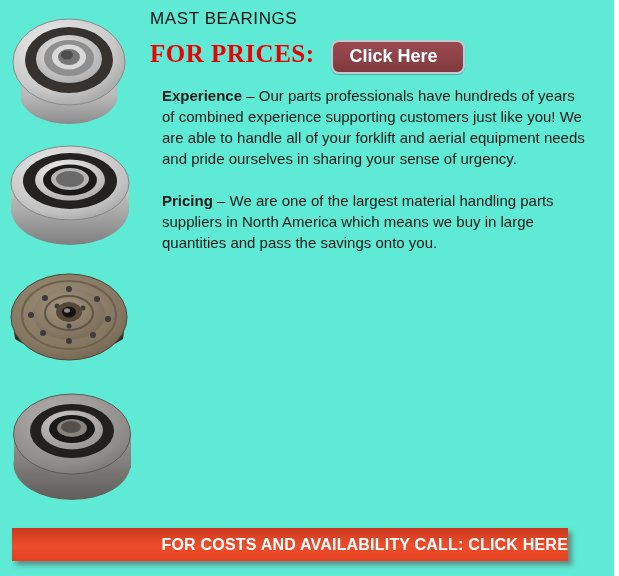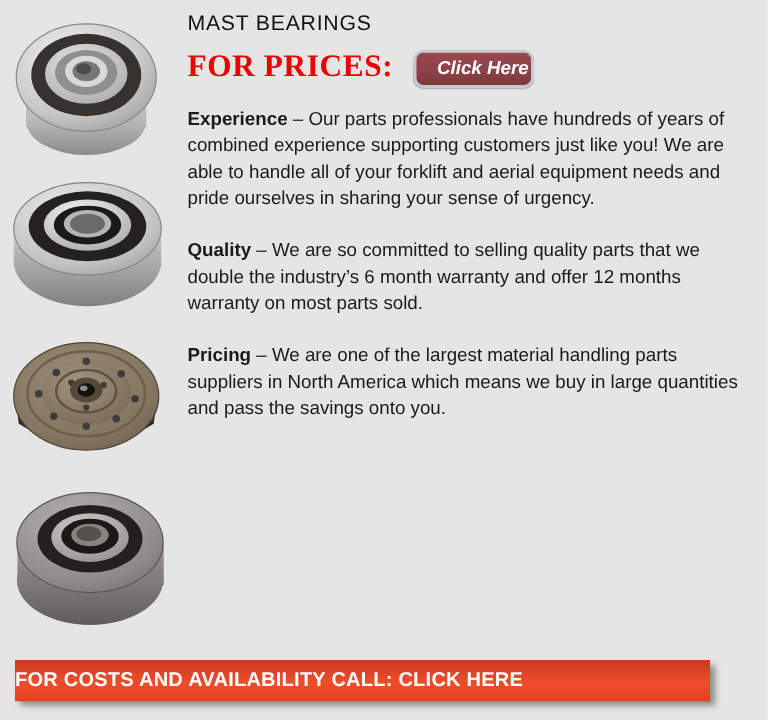--- a/index.html
+++ b/index.html
@@ -1,17 +1,17 @@
 <!DOCTYPE html>
 <html><head>
 <meta charset="utf-8">
 <style>
   html,body{margin:0;padding:0;background:#fff;}
   #page{
-    position:relative;width:614px;height:576px;background:#e5e5e5;
+    position:relative;width:614px;height:576px;background:#5eead4;
     font-family:"Liberation Sans",sans-serif;color:#1a1a1a;overflow:hidden;
   }
   
   .photo{position:absolute;}
   .photo svg{display:block;width:100%;height:100%;}
   #photo1{left:8px;top:5px;width:122px;height:128px;}
   #photo2{left:5px;top:139px;width:130px;height:113px;}
   #photo3{left:5px;top:263px;width:128px;height:117px;}
   #photo4{left:7px;top:386px;width:131px;height:118px;}
   
@@ -25,33 +25,33 @@
   #prices-row{display:flex;align-items:flex-start;margin:2px 0 13px 0;height:32px;}
   #for-prices-label{
     font-family:"Liberation Serif",serif;font-weight:bold;font-size:25px;
     color:#ee0000;letter-spacing:.5px;white-space:nowrap;
   }
   #click-here-button{
     margin-left:16px;
     background:linear-gradient(180deg,#99494e 0%,#8d4247 55%,#7c393d 100%);
     border:2px solid #c3c9d2;border-radius:8px;
     color:#ffffff;font-family:"Liberation Sans",sans-serif;
-    font-size:15px;font-weight:bold;padding:4px 2px 5px 17px;
-    cursor:pointer;box-shadow:0 1px 1px rgba(0,0,0,.25);font-style:italic;
-  }
-  
-  .section{margin:0 0 21px 0;}
+    font-size:18px;font-weight:bold;padding:4px 25px 5px 17px;
+    cursor:pointer;box-shadow:0 1px 1px rgba(0,0,0,.25);
+  }
+  
+  .section{margin:0 0 21px 12px;}
   .section:last-child{margin-bottom:0;}
   .section b{font-weight:bold;}
   
   #footer-banner{
     position:absolute;left:12px;top:528px;width:556px;height:33px;
     background:linear-gradient(180deg,#c9391d 0%,#ee4d2b 55%,#e4401f 100%);
     box-shadow:4px 4px 5px rgba(90,90,90,.65);
-    display:flex;align-items:center;justify-content:flex-start;
+    display:flex;align-items:center;justify-content:flex-end;
     color:#ffffff;font-size:16px;font-weight:bold;letter-spacing:.2px;
     cursor:pointer;
   }
 </style>
 </head>
 <body>
 
 <div id="page">
 
   <div class="photo" id="photo1">
@@ -183,21 +183,20 @@
 
 
     <div id="prices-row">
       <span id="for-prices-label">FOR PRICES:</span>
       <button id="click-here-button">Click Here</button>
     </div>
 
     <p class="body-text section"><b>Experience</b><span> – Our parts professionals have hundreds of years of combined experience supporting customers just like you!  We are able to handle all of your forklift and aerial equipment needs and pride ourselves in sharing your sense of urgency.</span></p>
 
 
-    <p class="body-text section"><b>Quality</b><span> – We are so committed to selling quality parts that we double the industry’s 6 month warranty and offer 12 months warranty on most parts sold.</span></p>
 
 
     <p class="body-text section"><b>Pricing</b><span> – We are one of the largest material handling parts suppliers in North America which means we buy in large quantities and pass the savings onto you.</span></p>
 
   </div>
 
   <div id="footer-banner">
     <span>FOR COSTS AND AVAILABILITY CALL: CLICK HERE</span>
   </div>
 

